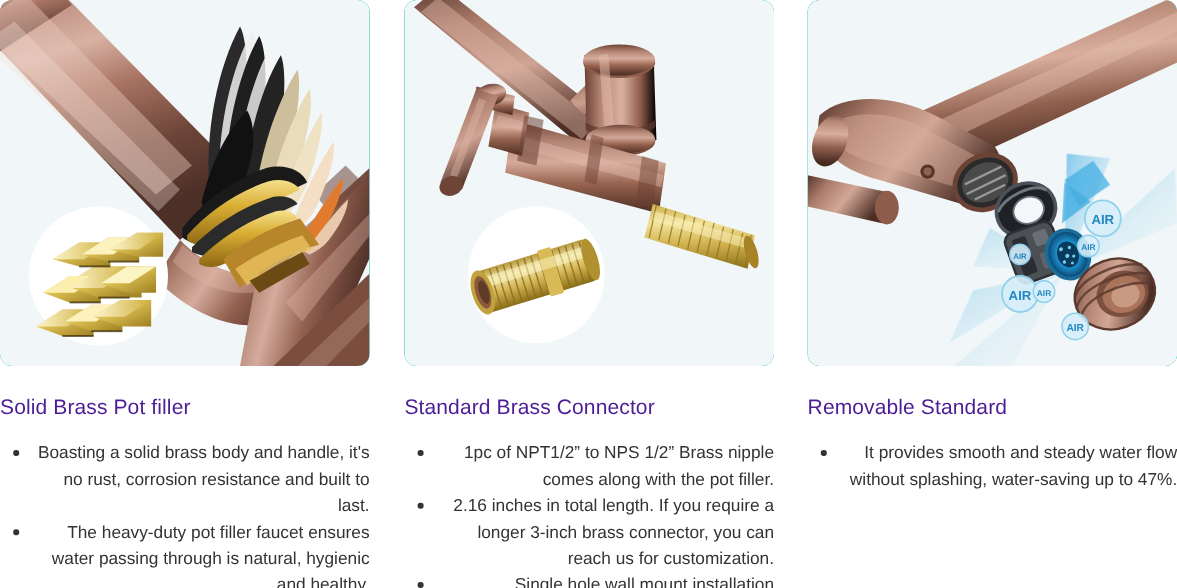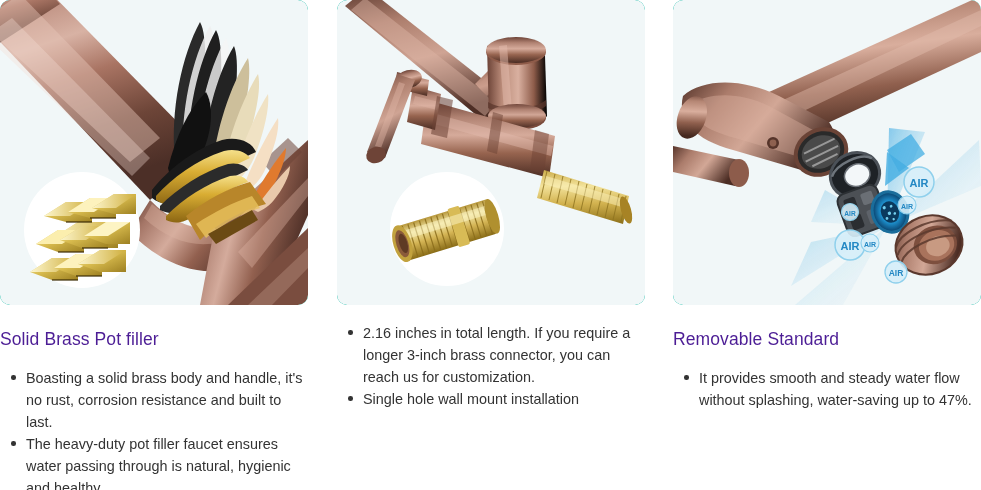--- a/index.html
+++ b/index.html
@@ -43,20 +43,21 @@
     padding: 0;
     list-style: none;
   }
   ul.bullets li {
     position: relative;
     padding-left: 26px;
     font-size: 14.4px;
     line-height: 22px;
     color: #333333;
     margin-bottom: 0;
+    text-align: right;
   }
   ul.bullets li .dot {
     position: absolute;
     left: 11px;
     top: 8px;
     width: 4.5px;
     height: 4.5px;
     border-radius: 50%;
     background: #333333;
   }
@@ -334,21 +335,23 @@
               <ellipse cx="63" cy="230" rx="9" ry="19" fill="#c2a23e"></ellipse>
               <ellipse cx="63" cy="230" rx="6" ry="14" fill="#8a5a3a"></ellipse>
               <ellipse cx="64" cy="230" rx="4" ry="10" fill="#5f3a24"></ellipse>
               <ellipse cx="157" cy="230" rx="6" ry="18" fill="#b0902f"></ellipse>
             </g>
           </g>
         </g>
       </svg>
     </div>
 
+    <h3 class="heading">Standard Brass Connector</h3>
     <ul class="bullets">
+      <li><span class="dot"></span><span>1pc of NPT1/2” to NPS 1/2” Brass nipple comes along with the pot filler.</span></li>
       <li><span class="dot"></span><span>2.16 inches in total length. If you require a longer 3-inch brass connector, you can reach us for customization.</span></li>
       <li><span class="dot"></span><span>Single hole wall mount installation</span></li>
     </ul>
   </div>
 
   <div class="spacer"></div>
 
   <div class="col">
     <div class="media">
       <svg viewBox="0 0 308 305" preserveAspectRatio="none">

